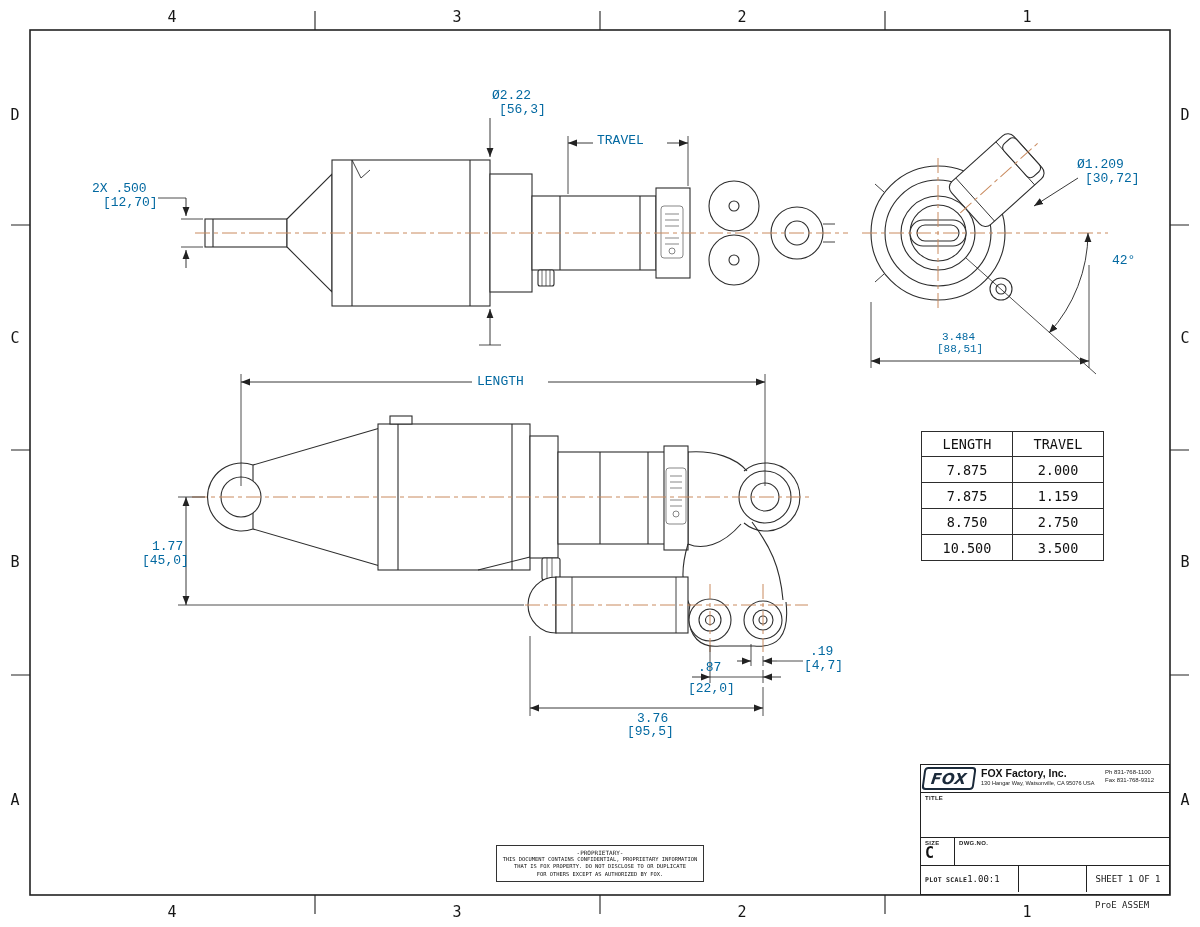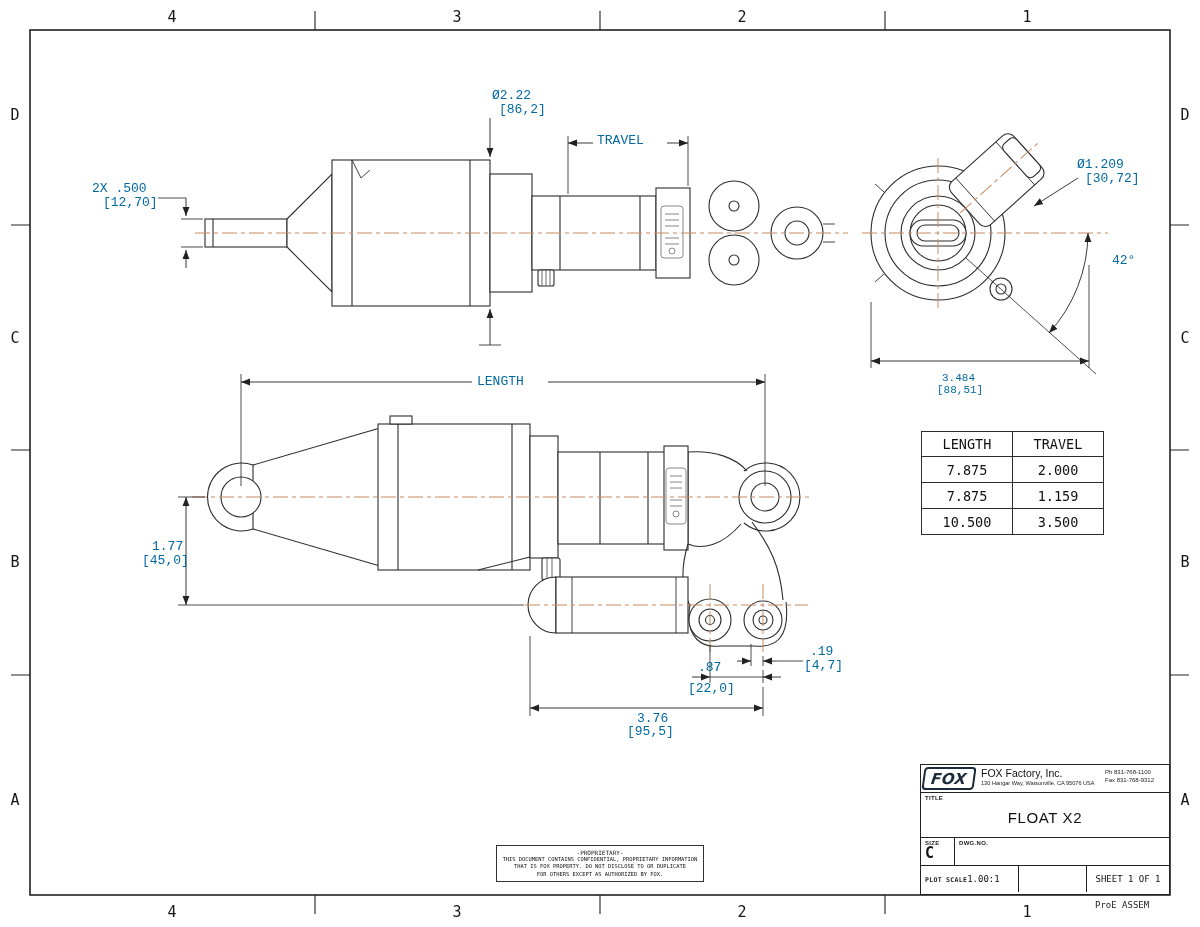--- a/index.html
+++ b/index.html
@@ -6,36 +6,36 @@
   html,body { background:#ffffff; }
   #sheet {
     position:relative; width:1200px; height:927px; background:#fff; overflow:hidden;
     font-family:"DejaVu Sans Mono", monospace;
   }
   #art { position:absolute; left:0; top:0; }
 
   .zone { position:absolute; font-family:"DejaVu Sans Mono",monospace; font-size:15px; color:#151515; width:18px; text-align:center; }
 
   .dim { position:absolute; font-family:Liberation Mono, monospace; font-size:13px; color:#0369a1; white-space:pre; letter-spacing:0; }
-  .dim.sm { font-size:11px;margin-top:41px; }
+  .dim.sm { font-size:11px; }
 
   #sizetable { position:absolute; left:921px; top:431px; border-collapse:collapse; background:#fff; color:#111;
                font-family:"DejaVu Sans Mono",monospace; }
   #sizetable th, #sizetable td { border:1.4px solid #2d2d2d; width:91px; text-align:center; font-weight:normal; }
   #sizetable th { height:25px; font-size:13.5px; }
   #sizetable td { height:26px; font-size:13.5px; }
 
   #titleblock { position:absolute; left:920px; top:764px; width:250px; height:131px; border:1.6px solid #222;
                 background:#fff; overflow:hidden; font-family:"Liberation Sans",sans-serif; }
   .tb-row1 { height:27px; display:flex; align-items:stretch; }
   .fox-logo { width:52px; margin:2px; border:2px solid #1b2a3a; border-radius:4px; display:flex; align-items:center;
               justify-content:center; font:italic 800 15px "DejaVu Sans",sans-serif; color:#1b2a3a;
               transform:skewX(-8deg); letter-spacing:0.5px; }
   .tb-co { flex:1; padding:3px 0 0 4px; }
-  .tb-company { font-weight:normal; font-size:10.5px; color:#111; line-height:11px; }
+  .tb-company { font-weight:bold; font-size:10.5px; color:#111; line-height:11px; }
   .tb-address { font-size:5.6px; color:#222; margin-top:1px; }
   .tb-phones { width:64px; padding-top:4px; font-size:6px; line-height:7.5px; color:#222; }
   .tb-label { font-size:6px; color:#222; letter-spacing:0.3px;font-weight:bold; }
   .tb-row2 { height:45px; border-top:1.2px solid #222; position:relative; }
   .tb-row2 .tb-label { position:absolute; left:4px; top:2px; }
   .tb-title { text-align:center; font-size:15px; letter-spacing:0.6px; color:#111; padding-top:16px; }
   .tb-row3 { height:28px; border-top:1.2px solid #222; display:flex; }
   .tb-size { width:34px; border-right:1.2px solid #222; padding:2px 0 0 4px; }
   .tb-size-val { font-family:"DejaVu Sans Mono",monospace; font-size:15px; font-weight:bold; line-height:15px; color:#111; }
   .tb-dwg { flex:1; padding:2px 0 0 4px; }
@@ -220,21 +220,21 @@
   <div class="zone" style="left:6px;top:106px;">D</div>
   <div class="zone" style="left:6px;top:329px;">C</div>
   <div class="zone" style="left:6px;top:553px;">B</div>
   <div class="zone" style="left:6px;top:791px;">A</div>
   <div class="zone" style="left:1176px;top:106px;">D</div>
   <div class="zone" style="left:1176px;top:329px;">C</div>
   <div class="zone" style="left:1176px;top:553px;">B</div>
   <div class="zone" style="left:1176px;top:791px;">A</div>
 
   <div class="dim" style="left:492px;top:88px;">Ø2.22</div>
-  <div class="dim" style="left:499px;top:102px;">[86,2]</div>
+  <div class="dim" style="left:499px;top:102px;">[56,3]</div>
   <div class="dim" style="left:597px;top:133px;">TRAVEL</div>
   <div class="dim" style="left:92px;top:181px;">2X .500</div>
   <div class="dim" style="left:103px;top:195px;">[12,70]</div>
   <div class="dim" style="left:1077px;top:157px;">Ø1.209</div>
   <div class="dim" style="left:1085px;top:171px;">[30,72]</div>
   <div class="dim" style="left:1112px;top:253px;">42°</div>
   <div class="dim sm" style="left:942px;top:331px;">3.484</div>
   <div class="dim sm" style="left:937px;top:343px;">[88,51]</div>
   <div class="dim" style="left:477px;top:374px;">LENGTH</div>
   <div class="dim" style="left:152px;top:539px;">1.77</div>
@@ -256,20 +256,24 @@
     <tbody>
       <tr>
         <td>7.875</td>
         <td>2.000</td>
       </tr>
       <tr>
         <td>7.875</td>
         <td>1.159</td>
       </tr>
       <tr>
+        <td>8.750</td>
+        <td>2.750</td>
+      </tr>
+      <tr>
         <td>10.500</td>
         <td>3.500</td>
       </tr>
     </tbody>
   </table>
 
   <div id="titleblock">
     <div class="tb-row1">
       <div class="fox-logo">
         <span>FOX</span>
@@ -278,21 +282,20 @@
         <div class="tb-company">FOX Factory, Inc.</div>
         <div class="tb-address">130 Hangar Way, Watsonville, CA 95076 USA</div>
       </div>
       <div class="tb-phones">
         <div>Ph 831-768-1100</div>
         <div>Fax 831-768-9312</div>
       </div>
     </div>
     <div class="tb-row2">
       <div class="tb-label">TITLE</div>
-      <div class="tb-title">FLOAT X2</div>
     </div>
     <div class="tb-row3">
       <div class="tb-size">
         <div class="tb-label">SIZE</div>
         <div class="tb-size-val">C</div>
       </div>
       <div class="tb-dwg">
         <div class="tb-label">DWG.NO.</div>
       </div>
     </div>

